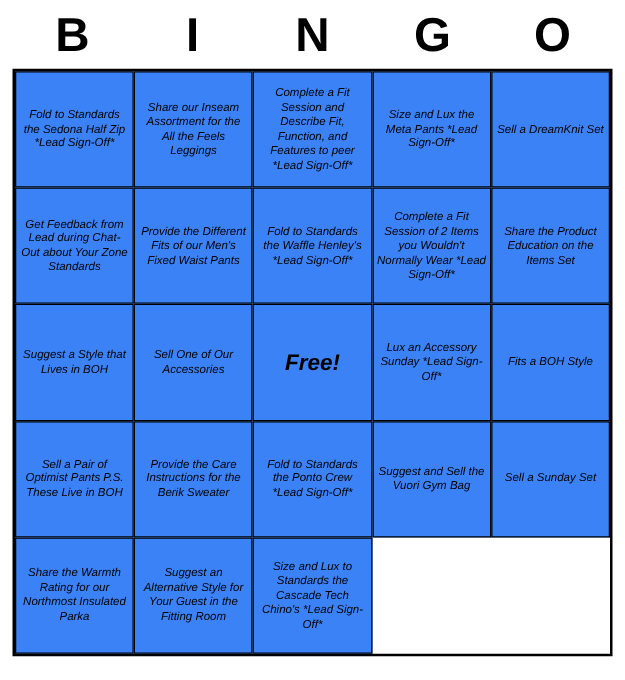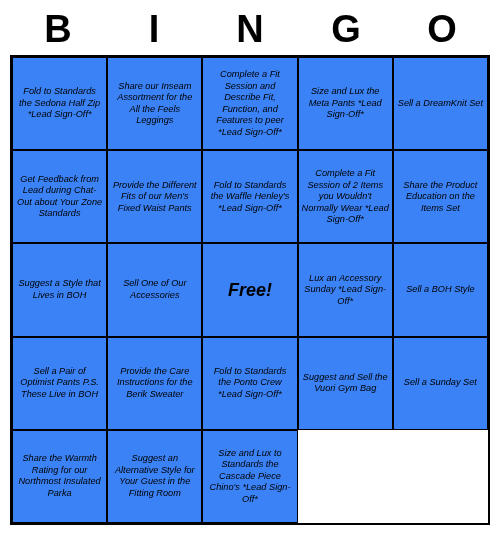--- a/index.html
+++ b/index.html
@@ -72,22 +72,22 @@
     <div class="bingo-cell">Sell a DreamKnit Set</div>
     <div class="bingo-cell">Get Feedback from Lead during Chat-Out about Your Zone Standards</div>
     <div class="bingo-cell">Provide the Different Fits of our Men's Fixed Waist Pants</div>
     <div class="bingo-cell">Fold to Standards the Waffle Henley's *Lead Sign-Off*</div>
     <div class="bingo-cell">Complete a Fit Session of 2 Items you Wouldn't Normally Wear *Lead Sign-Off*</div>
     <div class="bingo-cell">Share the Product Education on the Items Set</div>
     <div class="bingo-cell">Suggest a Style that Lives in BOH</div>
     <div class="bingo-cell">Sell One of Our Accessories</div>
     <div class="bingo-cell free">Free!</div>
     <div class="bingo-cell">Lux an Accessory Sunday *Lead Sign-Off*</div>
-    <div class="bingo-cell">Sell a BOH Style</div>
+    <div class="bingo-cell">Fits a BOH Style</div>
     <div class="bingo-cell">Sell a Pair of Optimist Pants P.S. These Live in BOH</div>
     <div class="bingo-cell">Provide the Care Instructions for the Berik Sweater</div>
     <div class="bingo-cell">Fold to Standards the Ponto Crew *Lead Sign-Off*</div>
     <div class="bingo-cell">Suggest and Sell the Vuori Gym Bag</div>
     <div class="bingo-cell">Sell a Sunday Set</div>
     <div class="bingo-cell">Share the Warmth Rating for our Northmost Insulated Parka</div>
     <div class="bingo-cell">Suggest an Alternative Style for Your Guest in the Fitting Room</div>
-    <div class="bingo-cell">Size and Lux to Standards the Cascade Piece Chino's *Lead Sign-Off*</div>
+    <div class="bingo-cell">Size and Lux to Standards the Cascade Tech Chino's *Lead Sign-Off*</div>
   </div>
 
 </body></html>

